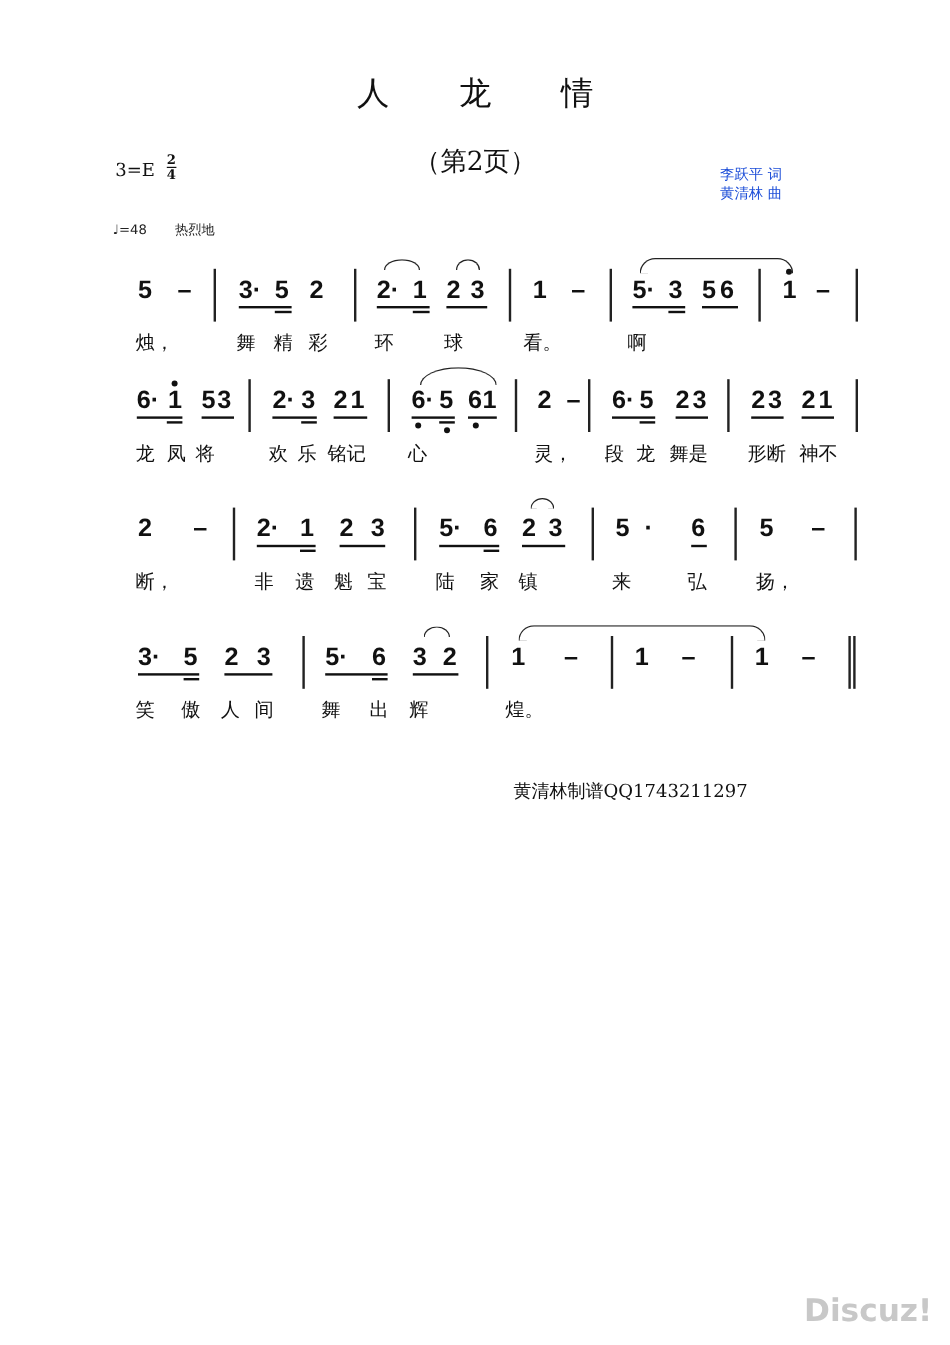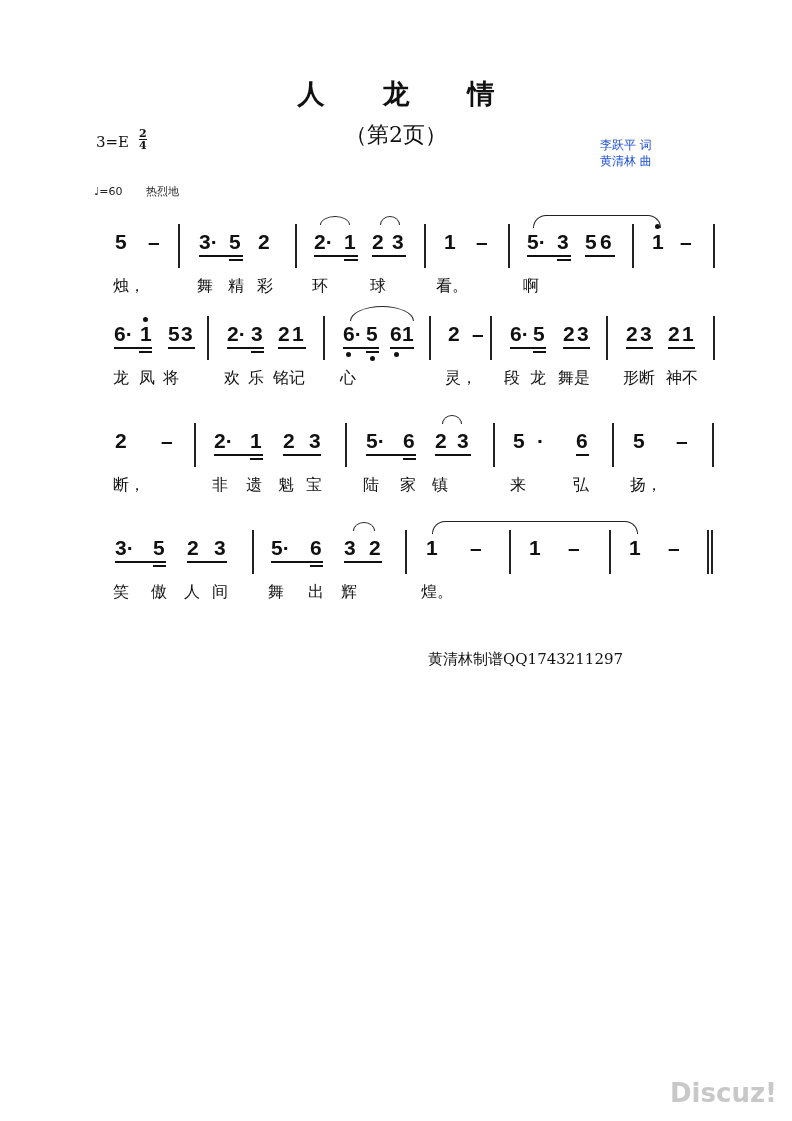--- a/index.html
+++ b/index.html
@@ -1,18 +1,18 @@
 <!DOCTYPE html>
 <html><head>
 <meta charset="utf-8">
 <style>
   html, body { margin:0; padding:0; background:#ffffff; }
   body { width:792px; height:1121px; position:relative; overflow:hidden; font-family:"DejaVu Sans", sans-serif; color:#111; }
   .abs { position:absolute; white-space:nowrap; }
-  .title { left:0; width:792px; top:76px; text-align:center; font-size:27px; letter-spacing:58px; padding-left:58px; box-sizing:border-box; font-family:"DejaVu Sans", sans-serif;font-weight:bold; }
+  .title { left:0; width:792px; top:60px; text-align:center; font-size:27px; letter-spacing:58px; padding-left:58px; box-sizing:border-box; font-family:"DejaVu Sans", sans-serif; }
   .subtitle { left:0; width:792px; top:120px; text-align:center; font-size:22px; font-family:"DejaVu Serif", serif; }
   .key { left:96px; top:133px; font-size:15px; font-family:"DejaVu Serif", serif; }
   .timesig { left:139px; top:128px; font-size:11px; font-weight:bold; line-height:11px; text-align:center; font-family:"DejaVu Serif", serif; }
   .timesig .frac { display:block; border-top:1px solid #111; }
   .credit { left:600px; font-size:12px; color:#1d4ed8; }
   .tempo { left:94px; top:184px; font-size:11px; color:#222; }
   .note { position:absolute; font-family:"Liberation Sans", sans-serif; font-weight:bold; font-size:21px; top:-2px; }
   .row { position:absolute; left:0; width:792px; height:90px; }
   .bar { position:absolute; width:1.5px; background:#222; top:-8px; height:44px; }
   .dbar { position:absolute; top:-8px; height:44px; width:6px; border-left:2px solid #222; border-right:2px solid #222; box-sizing:border-box; }
@@ -30,21 +30,21 @@
 <div class="abs title">人龙情</div>
 <div class="abs subtitle">（第2页）</div>
 <div class="abs key">3=E</div>
 <div class="abs timesig">
   <span>2</span>
   <span class="frac">4</span>
 </div>
 <div class="abs credit" style="top:137px">李跃平 词</div>
 <div class="abs credit" style="top:153px">黄清林 曲</div>
 <div class="abs tempo">
-  <span>♩=60</span>
+  <span>♩=48</span>
   <span style="margin-left:20px">热烈地</span>
 </div>
 
 <div class="row" style="top:232px">
   <span class="note" style="left:115px">5</span>
   <span class="note" style="left:148px">–</span>
   <div class="bar" style="left:178px"></div>
   <span class="note" style="left:199px">3·</span>
   <span class="note" style="left:229px">5</span>
   <div class="ul" style="left:199px;top:23px;width:44px"></div>

